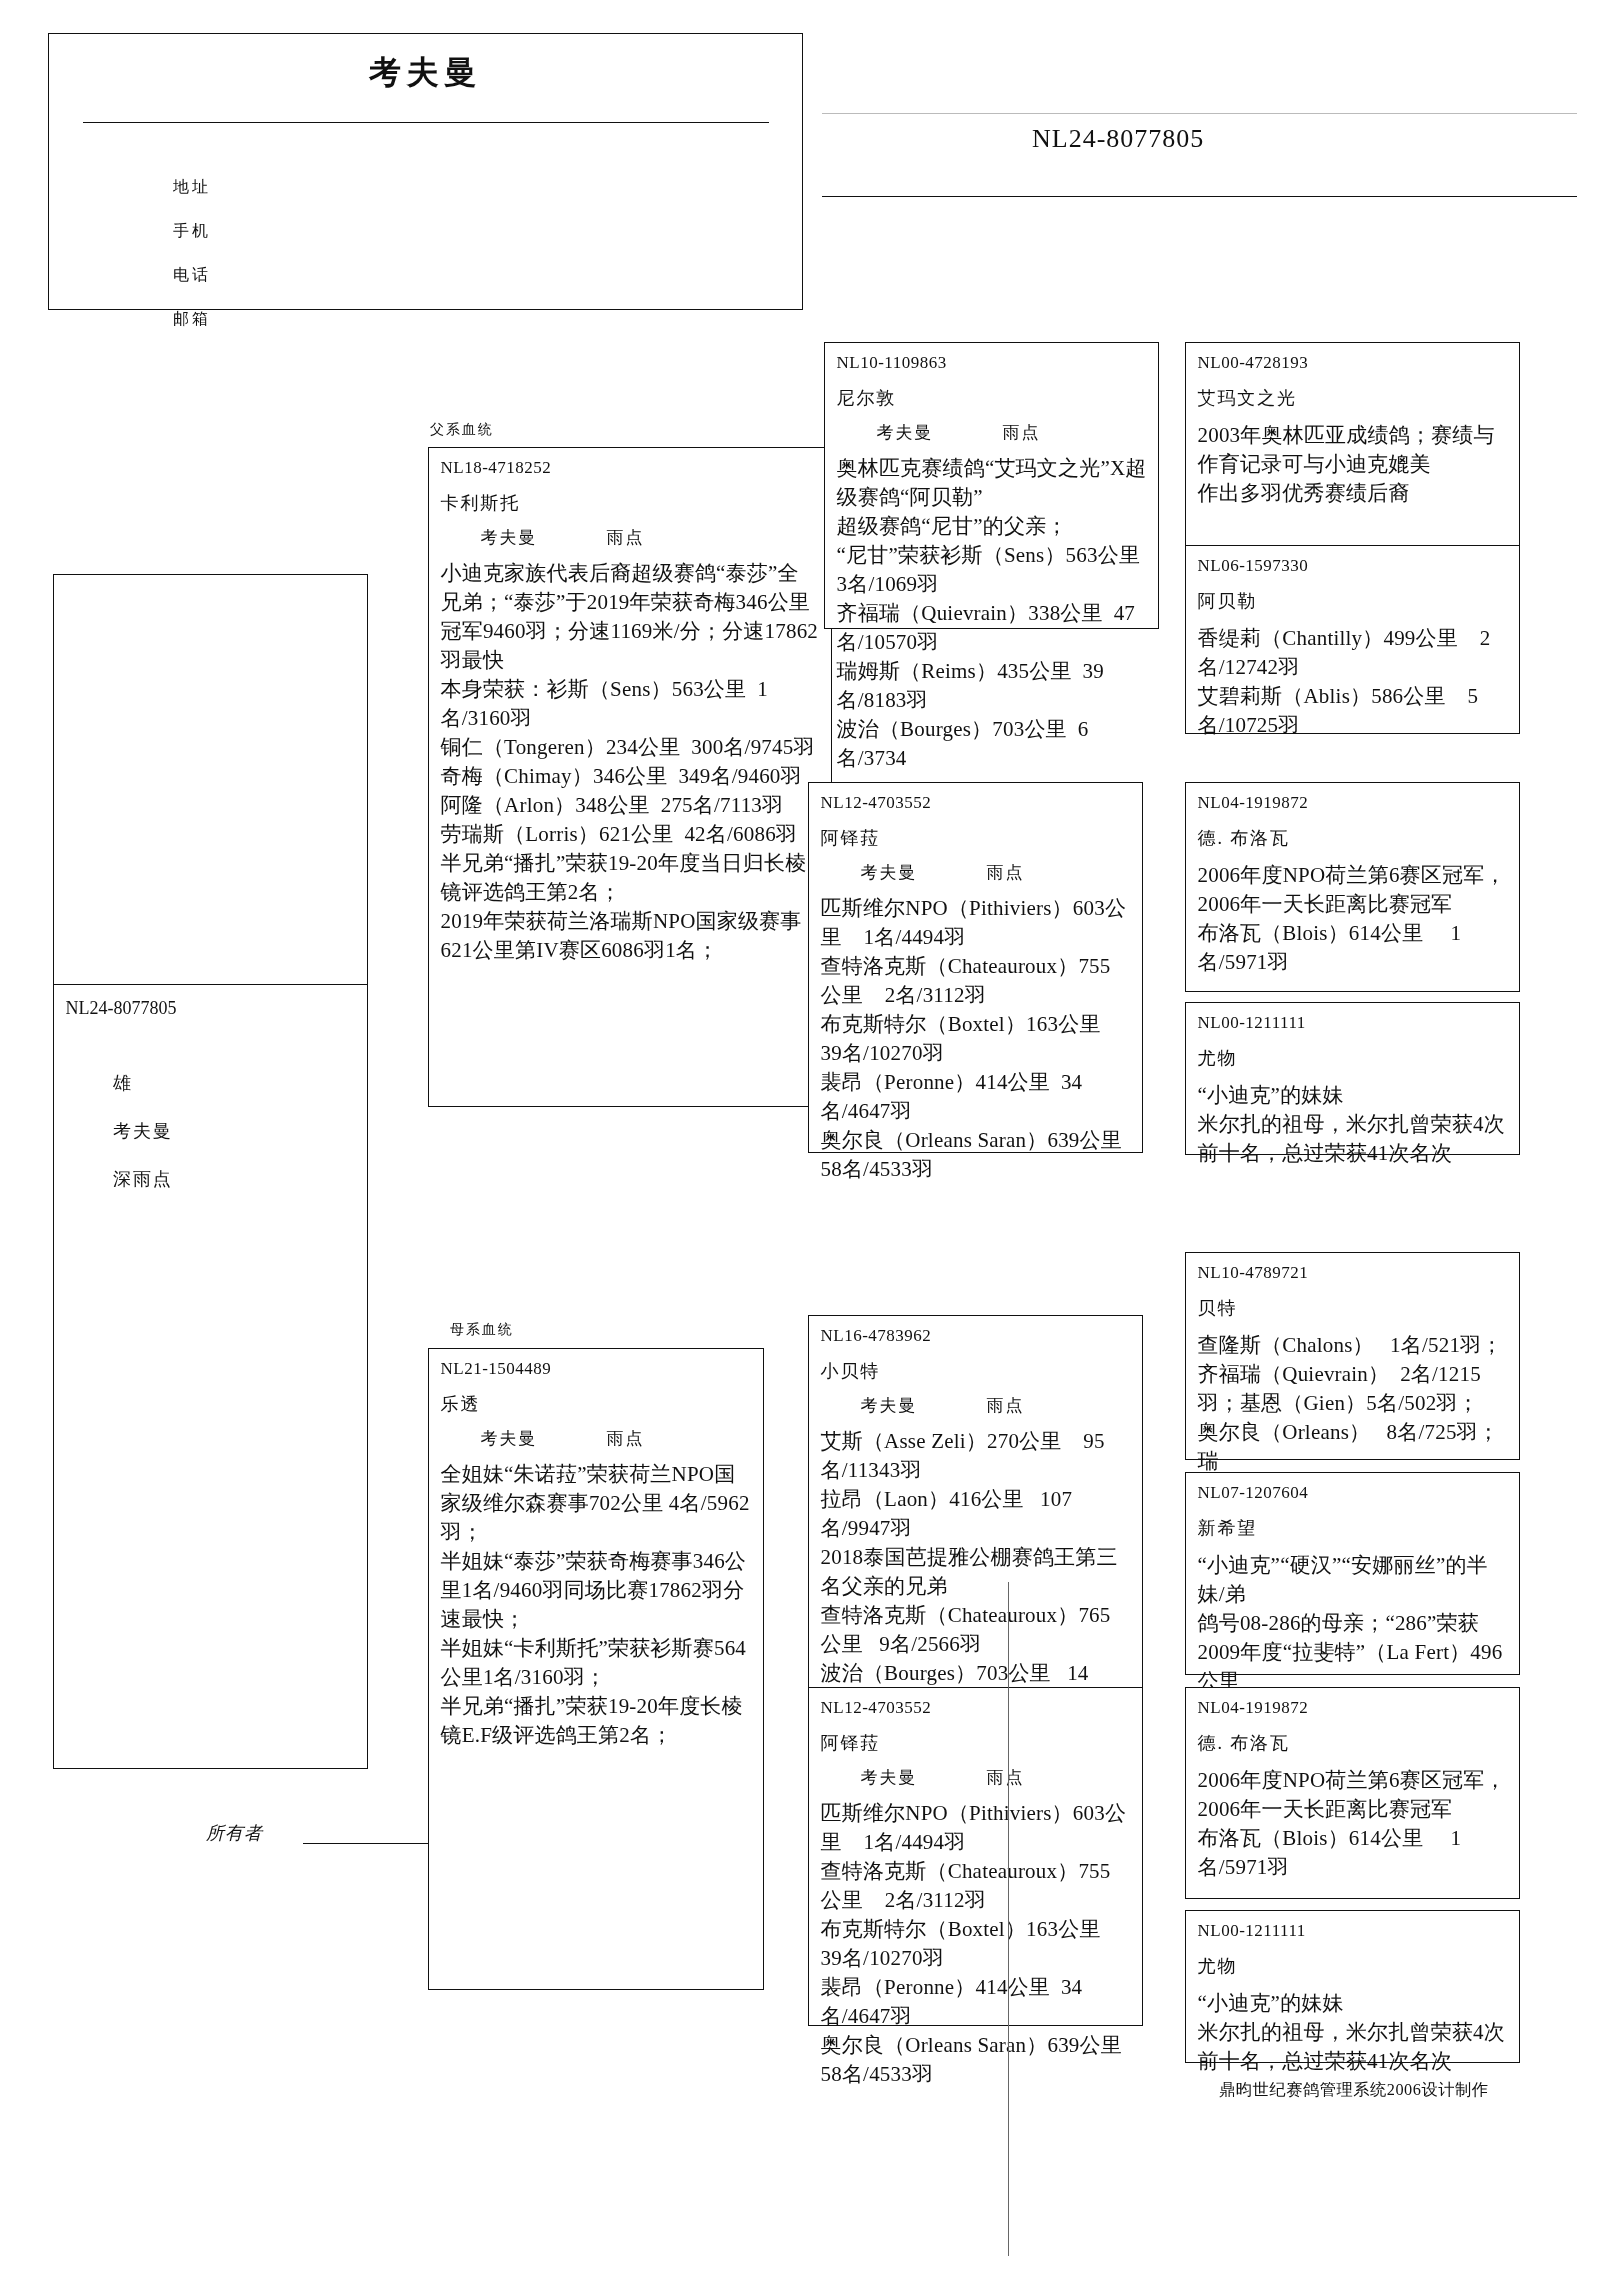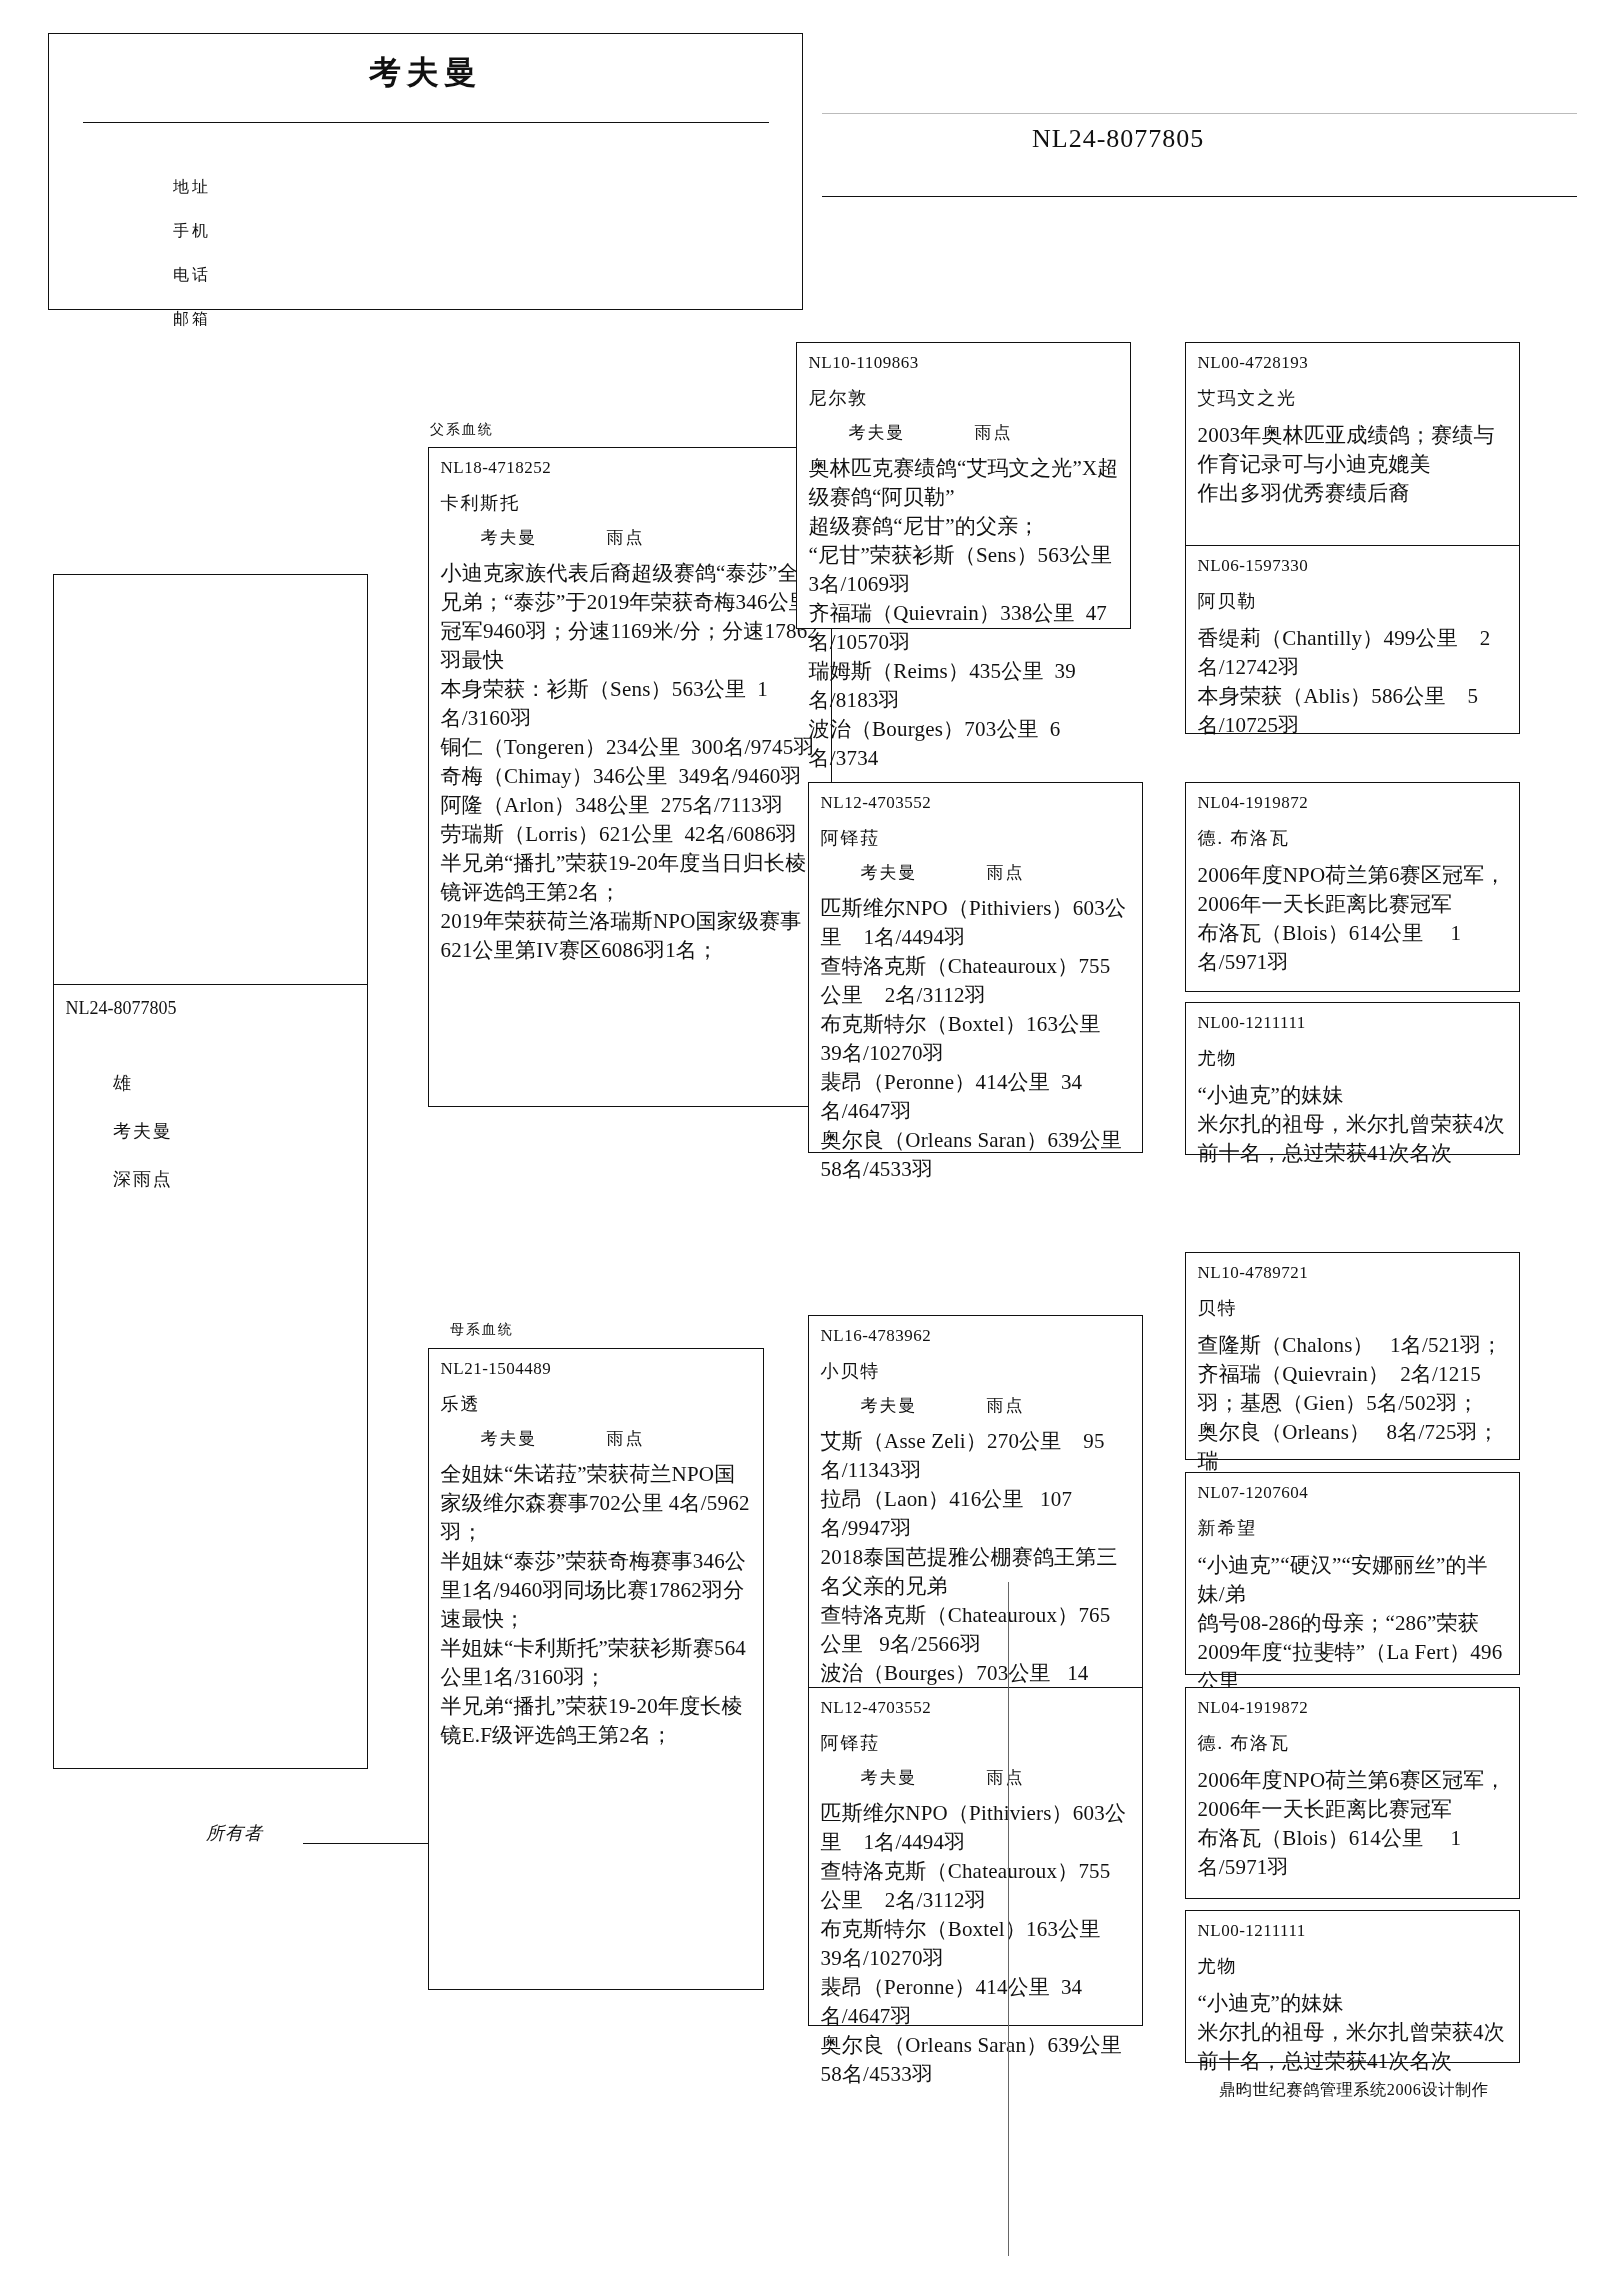--- a/index.html
+++ b/index.html
@@ -130,21 +130,21 @@
     line-height: 1.38;
     letter-spacing: 0.2px;
     white-space: pre-wrap;
   }
 
   
   #box-sire   { left: 428px; top: 447px;  width: 404px; height: 660px; }
   #box-dam    { left: 428px; top: 1348px; width: 336px; height: 642px; }
 
   
-  #box-ss { left: 796px; top: 342px;  width: 335px; height: 287px; }
+  #box-ss { left: 824px; top: 342px;  width: 335px; height: 287px; }
   #box-sd { left: 808px; top: 782px;  width: 335px; height: 371px; }
   #box-ds { left: 808px; top: 1315px; width: 335px; height: 378px; }
   #box-dd { left: 808px; top: 1687px; width: 335px; height: 339px; }
 
   
   #box-sss { left: 1185px; top: 342px;  width: 335px; height: 238px; }
   #box-ssd { left: 1185px; top: 545px;  width: 335px; height: 189px; }
   #box-sds { left: 1185px; top: 782px;  width: 335px; height: 210px; }
   #box-sdd { left: 1185px; top: 1002px; width: 335px; height: 153px; }
   #box-dss { left: 1185px; top: 1252px; width: 335px; height: 208px; }
@@ -274,21 +274,21 @@
     <div class="pb-ring">NL00-4728193</div>
     <div class="pb-name">艾玛文之光</div>
     <div class="pb-body">2003年奥林匹亚成绩鸽；赛绩与作育记录可与小迪克媲美
 作出多羽优秀赛绩后裔</div>
   </div>
 
   <div class="pbox pad" id="box-ssd">
     <div class="pb-ring">NL06-1597330</div>
     <div class="pb-name">阿贝勒</div>
     <div class="pb-body">香缇莉（Chantilly）499公里    2名/12742羽
-本身荣获（Ablis）586公里    5名/10725羽</div>
+艾碧莉斯（Ablis）586公里    5名/10725羽</div>
   </div>
 
   <div class="pbox pad" id="box-sds">
     <div class="pb-ring">NL04-1919872</div>
     <div class="pb-name">德. 布洛瓦</div>
     <div class="pb-body">2006年度NPO荷兰第6赛区冠军，2006年一天长距离比赛冠军
 布洛瓦（Blois）614公里     1名/5971羽</div>
   </div>
 
   <div class="pbox pad" id="box-sdd">

